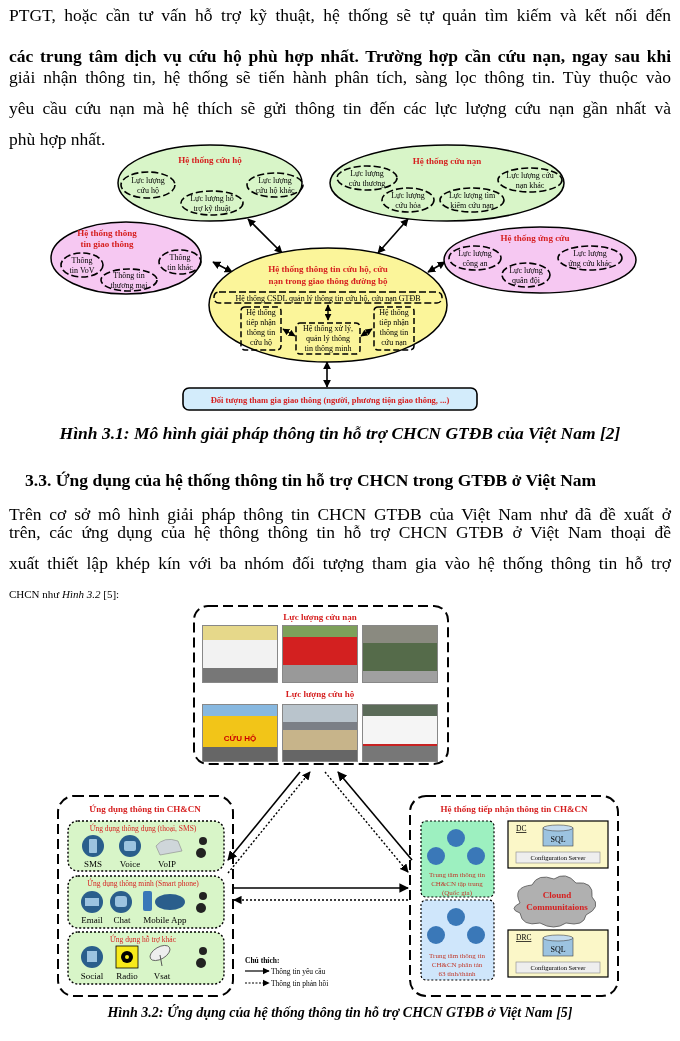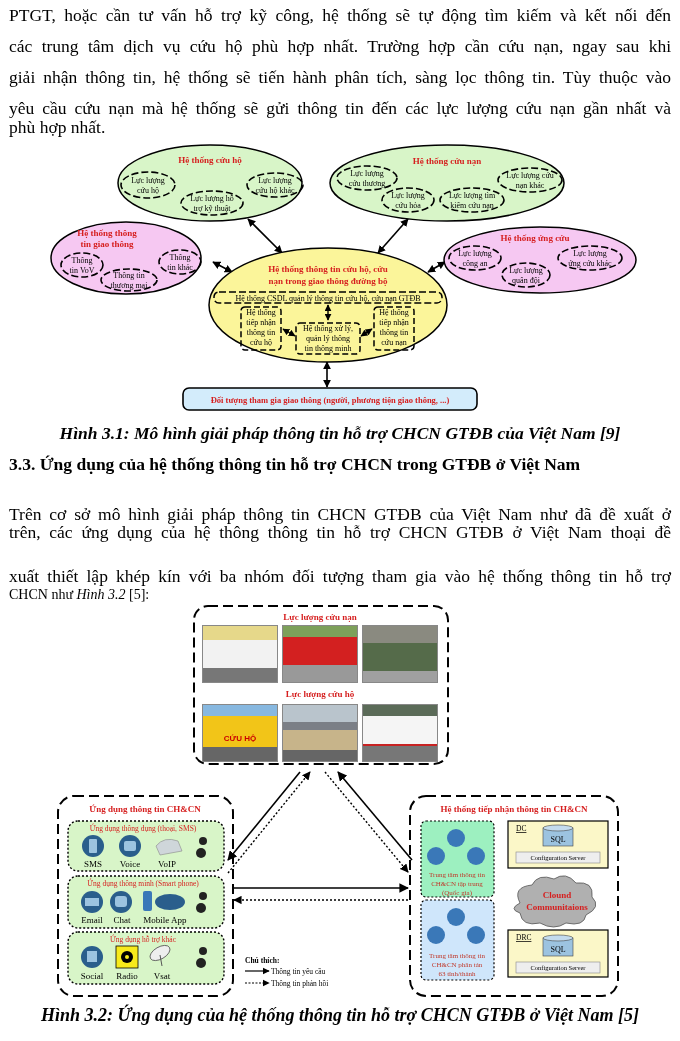--- a/index.html
+++ b/index.html
@@ -2,37 +2,37 @@
 <html><head>
 <meta charset="utf-8">
 <style>
   html, body { margin:0; padding:0; background:#ffffff; }
   body { width:680px; height:1041px; position:relative; overflow:hidden;
          font-family:"Liberation Serif","DejaVu Serif",serif; color:#000; }
   .para { position:absolute; left:9px; width:662px; font-size:17.5px; line-height:31px;
           text-align:justify; text-align-last:left; margin:0; }
   .caption { position:absolute; left:0; width:680px; text-align:center; font-weight:bold;
              font-style:italic; font-size:17.5px; margin:0; }
-  .heading { position:absolute; left:9px; font-weight:bold; font-size:17.5px; margin:0; }
+  .heading { position:absolute; left:9px; font-weight:bold; font-size:17.5px; margin:16px; }
   .abs { position:absolute; }
   svg text { font-family:"Liberation Serif","DejaVu Serif",serif; }
   .red { fill:#d61f1f; font-weight:bold; }
   .photo { position:absolute; width:74px; height:56px; border:1px solid #888; overflow:hidden; }
   .photo-label { position:absolute; left:0; right:0; bottom:2px; font-size:8px; text-align:center; color:#fff;
                  font-family:"Liberation Sans",sans-serif; }
 </style>
 </head>
 <body>
 
 <div class="abs" data-name="intro-paragraph" style="left:9px;top:0;width:662px;">
-  <div class="para" style="top:0;" data-name="paragraph-line">PTGT, hoặc cần tư vấn hỗ trợ kỹ công, hệ thống sẽ tự động tìm kiếm và kết nối đến</div>
-  <div class="para" style="top:31px;" data-name="paragraph-line">các trung tâm dịch vụ cứu hộ phù hợp nhất. Trường hợp cần cứu nạn, ngay sau khi</div>
+  <div class="para" style="top:0;" data-name="paragraph-line">PTGT, hoặc cần tư vấn hỗ trợ kỹ thuật, hệ thống sẽ tự quản tìm kiếm và kết nối đến</div>
+  <div class="para" style="top:41px;font-weight:bold;" data-name="paragraph-line">các trung tâm dịch vụ cứu hộ phù hợp nhất. Trường hợp cần cứu nạn, ngay sau khi</div>
   <div class="para" style="top:62px;" data-name="paragraph-line">giải nhận thông tin, hệ thống sẽ tiến hành phân tích, sàng lọc thông tin. Tùy thuộc vào</div>
-  <div class="para" style="top:93px;" data-name="paragraph-line">yêu cầu cứu nạn mà hệ thống sẽ gửi thông tin đến các lực lượng cứu nạn gần nhất và</div>
-  <div class="para" style="top:112px;" data-name="paragraph-line">phù hợp nhất.</div>
+  <div class="para" style="top:93px;" data-name="paragraph-line">yêu cầu cứu nạn mà hệ thích sẽ gửi thông tin đến các lực lượng cứu nạn gần nhất và</div>
+  <div class="para" style="top:124px;" data-name="paragraph-line">phù hợp nhất.</div>
 </div>
 <style>
   
   [data-name="intro-paragraph"] .para, [data-name="body-paragraph"] .para { left:0; width:662px; text-align-last:justify; }
   [data-name="intro-paragraph"] .para:last-child { text-align-last:left; }
 </style>
 
 <svg class="abs" data-name="figure-3-1-diagram" style="left:0;top:140px;" width="680" height="280" viewBox="0 140 680 280">
   <defs>
     <marker id="ah" viewBox="0 0 10 10" refX="9" refY="5" markerWidth="5" markerHeight="5" orient="auto-start-reverse">
@@ -134,28 +134,28 @@
       <line x1="372" y1="329" x2="361" y2="336" marker-start="url(#ah)" marker-end="url(#ah)"></line>
     </g>
   </g>
 
   <g data-name="participants-node">
     <rect x="183" y="388" width="294" height="22" rx="6" fill="#d3ecfb" stroke="#000" stroke-width="1.6"></rect>
     <text x="330" y="403" text-anchor="middle" font-size="8.5" class="red">Đối tượng tham gia giao thông (người, phương tiện giao thông, ...)</text>
   </g>
 </svg>
 
-<p class="caption" style="top:423px;" data-name="figure-3-1-caption">Hình 3.1: Mô hình giải pháp thông tin hỗ trợ CHCN GTĐB của Việt Nam [9]</p>
+<p class="caption" style="top:423px;" data-name="figure-3-1-caption">Hình 3.1: Mô hình giải pháp thông tin hỗ trợ CHCN GTĐB của Việt Nam [2]</p>
 <p class="heading" style="top:454px;" data-name="section-heading">3.3. Ứng dụng của hệ thống thông tin hỗ trợ CHCN trong GTĐB ở Việt Nam</p>
 
 <div class="abs" data-name="body-paragraph" style="left:9px;top:486px;width:662px;">
   <div class="para" style="top:13px;" data-name="paragraph-line">Trên cơ sở mô hình giải pháp thông tin CHCN GTĐB của Việt Nam như đã đề xuất ở</div>
   <div class="para" style="top:31px;" data-name="paragraph-line">trên, các ứng dụng của hệ thông thông tin hỗ trợ CHCN GTĐB ở Việt Nam thoại đề</div>
-  <div class="para" style="top:62px;margin-top:13px;" data-name="paragraph-line">xuất thiết lập khép kín với ba nhóm đối tượng tham gia vào hệ thống thông tin hỗ trợ</div>
-  <div class="abs" style="top:93px;left:0;font-size:14px;line-height:31px;" data-name="paragraph-last-line">
+  <div class="para" style="top:62px;" data-name="paragraph-line">xuất thiết lập khép kín với ba nhóm đối tượng tham gia vào hệ thống thông tin hỗ trợ</div>
+  <div class="abs" style="top:93px;left:0;font-size:11px;line-height:31px;" data-name="paragraph-last-line">
     <span>CHCN như </span><i data-name="figure-reference">Hình 3.2</i><span> [5]:</span>
   </div>
 </div>
 
 <svg class="abs" data-name="figure-3-2-diagram" style="left:0;top:600px;" width="680" height="400" viewBox="0 600 680 400">
   <defs>
     <marker id="ah2" viewBox="0 0 10 10" refX="9" refY="5" markerWidth="6" markerHeight="6" orient="auto">
       <path d="M0,0 L10,5 L0,10 z" fill="#000"></path>
     </marker>
   </defs>
@@ -283,13 +283,13 @@
 
 <div class="photo" data-name="photo-ambulance-vans" style="left:202px;top:625px;background:linear-gradient(180deg,#e6d88a 0 25%,#f2f2f2 25% 75%,#777 75%);"></div>
 <div class="photo" data-name="photo-fire-truck" style="left:282px;top:625px;background:linear-gradient(180deg,#7da05a 0 20%,#d32020 20% 70%,#999 70%);"></div>
 <div class="photo" data-name="photo-military-vehicles" style="left:362px;top:625px;background:linear-gradient(180deg,#8a8a80 0 30%,#556b4a 30% 80%,#a0a0a0 80%);"></div>
 <div class="photo" data-name="photo-tow-truck" style="left:202px;top:704px;background:linear-gradient(180deg,#87b8e0 0 20%,#f2c518 20% 75%,#666 75%);">
   <span class="photo-label" style="bottom:18px;color:#c00;font-weight:bold;">CỨU HỘ</span>
 </div>
 <div class="photo" data-name="photo-traffic-police" style="left:282px;top:704px;background:linear-gradient(180deg,#b9c4cc 0 30%,#7b7f86 30% 45%,#c7b48a 45% 80%,#666 80%);"></div>
 <div class="photo" data-name="photo-ambulance" style="left:362px;top:704px;background:linear-gradient(180deg,#5b6b58 0 20%,#f5f5f5 20% 70%,#c82323 70% 74%,#777 74%);"></div>
 
-<p class="caption" style="top:1005px;font-size:18px;" data-name="figure-3-2-caption">Hình 3.2: Ứng dụng của hệ thống thông tin hỗ trợ CHCN GTĐB ở Việt Nam [5]</p>
+<p class="caption" style="top:1005px;font-size:14px;" data-name="figure-3-2-caption">Hình 3.2: Ứng dụng của hệ thống thông tin hỗ trợ CHCN GTĐB ở Việt Nam [5]</p>
 
 </body></html>

